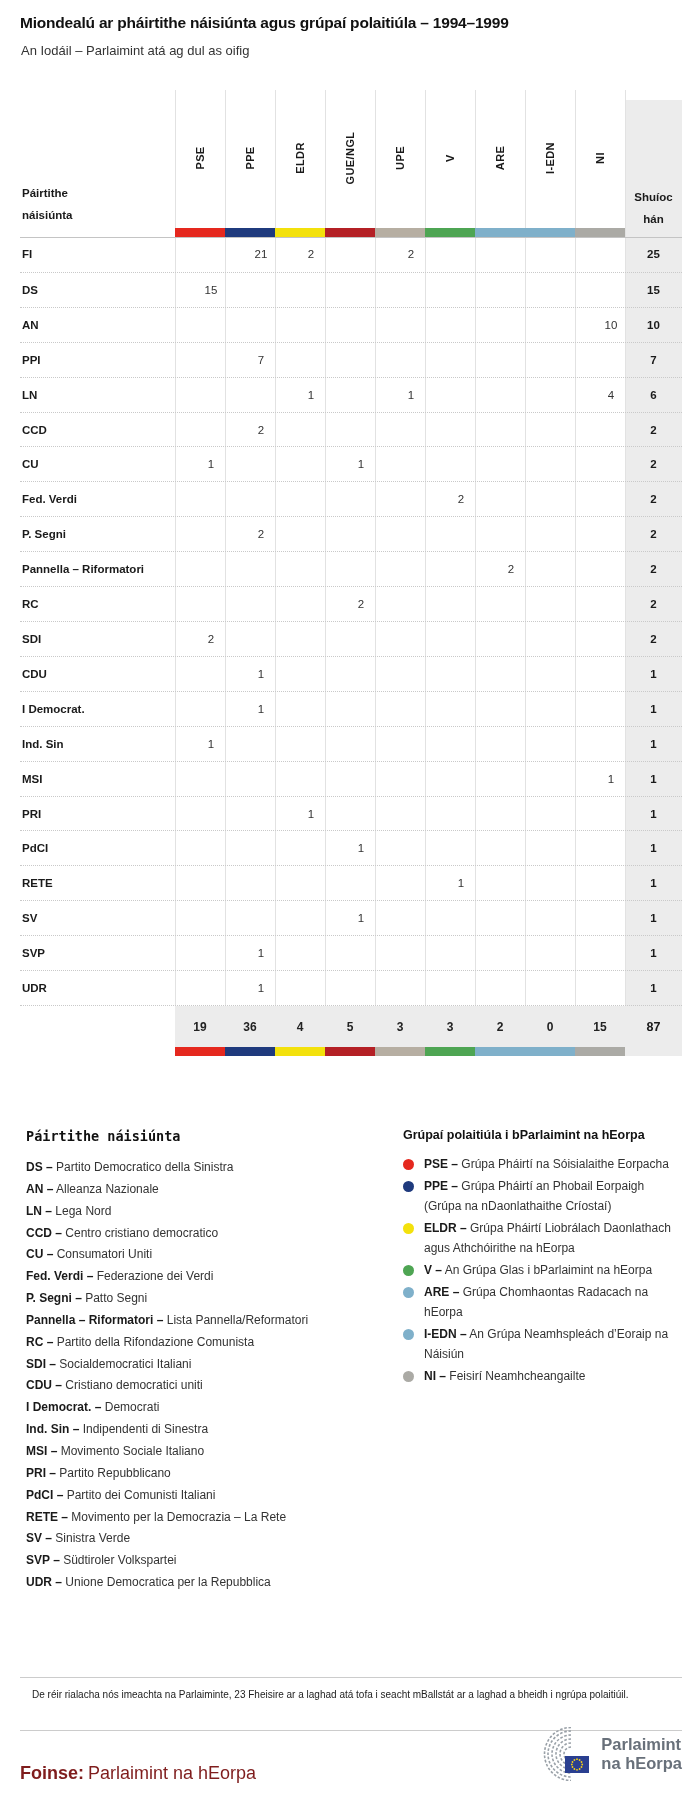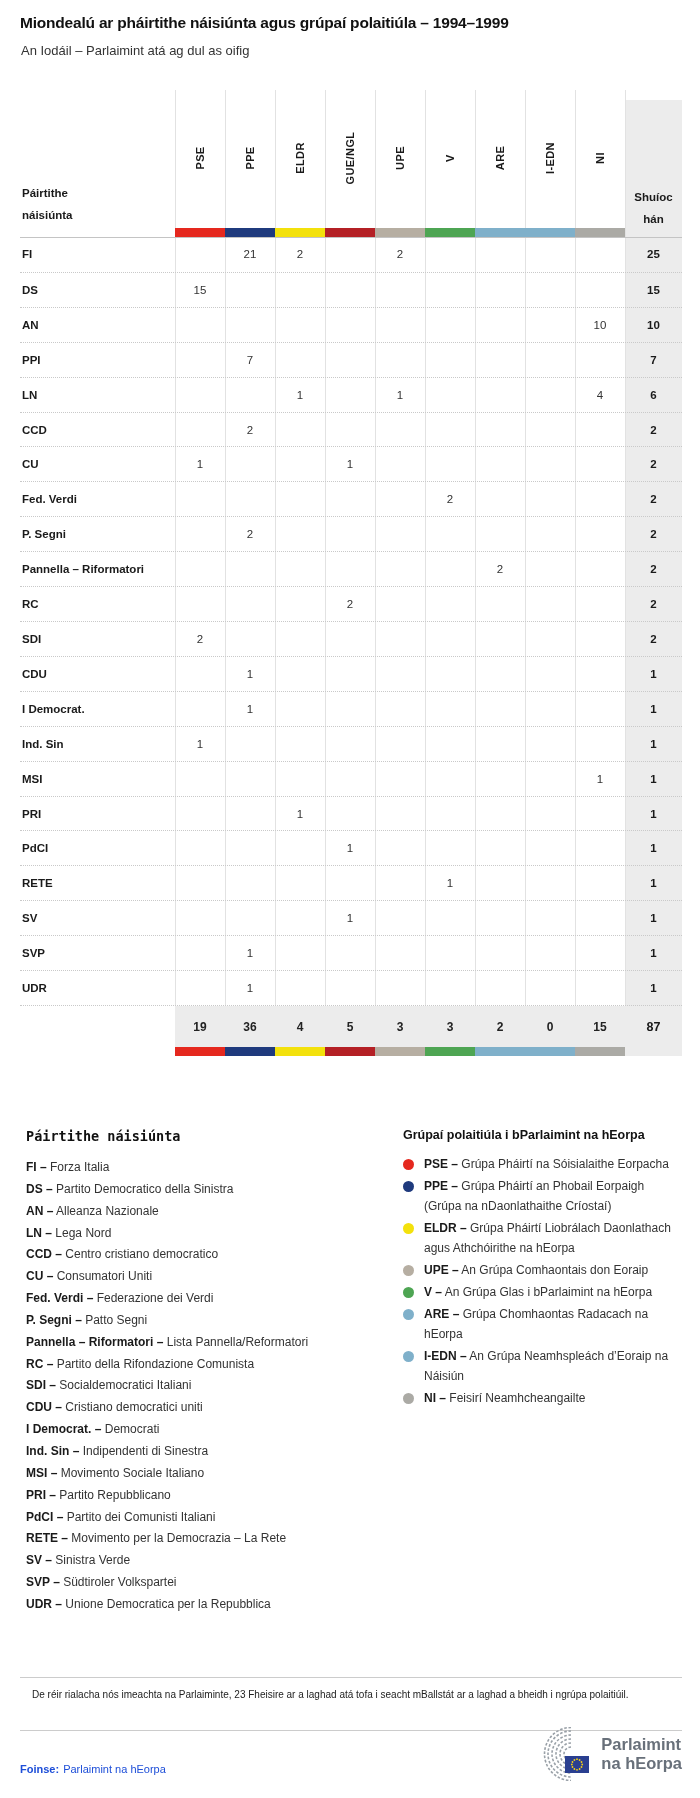--- a/index.html
+++ b/index.html
@@ -18,21 +18,21 @@
               text-align:center;font-weight:bold;font-size:11.5px;line-height:22px;word-break:break-all;z-index:4;}
   .rot-label{position:absolute;top:20px;height:96px;width:50px;z-index:4;}
   .rot-label span{position:absolute;left:50%;top:50%;transform:translate(-50%,-50%) rotate(-90deg);
                   white-space:nowrap;font-weight:bold;font-size:11px;letter-spacing:0.4px;}
   .band-seg{position:absolute;height:9px;width:50px;z-index:3;}
   .trow{position:absolute;left:0;width:662px;border-top:1px dotted #c9c9c9;box-sizing:border-box;
         font-size:11.5px;z-index:2;}
   .trow.first{border-top:none;}
   .cell-party{position:absolute;left:2px;top:0;height:100%;display:flex;align-items:center;font-weight:bold;}
   .cell-val{position:absolute;top:0;height:100%;width:50px;display:flex;align-items:center;
-            justify-content:center;color:#333;}
+            justify-content:center;color:#333;margin-left:11px;}
   .cell-total{position:absolute;left:605px;top:0;height:100%;width:57px;display:flex;align-items:center;
               justify-content:center;font-weight:bold;}
   .totals-row{position:absolute;left:0;top:915px;width:662px;height:42px;border-top:1px dotted #c9c9c9;
               box-sizing:border-box;font-size:12px;z-index:2;}
   .tr-bg{position:absolute;left:155px;top:0;width:507px;height:100%;background:#ececec;}
   .cell-tot{position:absolute;top:0;height:100%;width:50px;display:flex;align-items:center;
             justify-content:center;font-weight:bold;color:#222;}
   .cell-grand{position:absolute;left:605px;top:0;height:100%;width:57px;display:flex;align-items:center;
               justify-content:center;font-weight:bold;font-size:12.5px;}
 
@@ -47,21 +47,21 @@
   .legend-right h3{margin:0 0 12px 0;font-size:12.5px;font-weight:bold;color:#111;}
   .legend-right ul{margin:0;padding:0;list-style:none;}
   .g-item{display:flex;margin-bottom:2px;line-height:20px;font-size:12px;color:#333;}
   .g-dot{flex:0 0 auto;width:11px;height:11px;border-radius:50%;margin:4.5px 10px 0 0;}
   .g-text{width:254px;}
   .g-text b{color:#1a1a1a;}
 
   
   .rule{position:absolute;left:20px;width:662px;border-top:1px solid #ccc;}
   .footnote{position:absolute;left:32px;top:1684px;width:656px;font-size:10px;line-height:22px;color:#222;}
-  .source{position:absolute;left:20px;top:1763px;font-size:11px;color:#1d4ed8;}
+  .source{position:absolute;left:20px;top:1763px;font-size:18px;color:#7f1d1d;}
   .source b{margin-right:4px;}
   .logo{position:absolute;right:18px;top:1727px;display:flex;align-items:center;}
   .logo-text{margin-left:8px;font-size:16.5px;font-weight:bold;color:#68707a;line-height:19px;}
 </style>
 </head>
 <body>
 
 <div class="page">
 
   <div class="title">Miondealú ar pháirtithe náisiúnta agus grúpaí polaitiúla – 1994–1999</div>
@@ -256,21 +256,20 @@
       <div class="band-seg" style="left: 355px; top: 957px; background: rgb(182, 174, 162);"></div>
       <div class="band-seg" style="left: 405px; top: 957px; background: rgb(78, 165, 83);"></div>
       <div class="band-seg" style="left: 455px; top: 957px; background: rgb(127, 176, 202);"></div>
       <div class="band-seg" style="left: 505px; top: 957px; background: rgb(127, 176, 202);"></div>
       <div class="band-seg" style="left: 555px; top: 957px; background: rgb(171, 170, 165);"></div>
     </div>
 
   <div class="legend-left">
     <h3>Páirtithe náisiúnta</h3>
     <ul id="party-legend-list">
-        <li class="p-item"><b>FI –</b> Forza Italia</li>
         <li class="p-item"><b>DS –</b> Partito Democratico della Sinistra</li>
         <li class="p-item"><b>AN –</b> Alleanza Nazionale</li>
         <li class="p-item"><b>LN –</b> Lega Nord</li>
         <li class="p-item"><b>CCD –</b> Centro cristiano democratico</li>
         <li class="p-item"><b>CU –</b> Consumatori Uniti</li>
         <li class="p-item"><b>Fed. Verdi –</b> Federazione dei Verdi</li>
         <li class="p-item"><b>P. Segni –</b> Patto Segni</li>
         <li class="p-item"><b>Pannella – Riformatori –</b> Lista Pannella/Reformatori</li>
         <li class="p-item"><b>RC –</b> Partito della Rifondazione Comunista</li>
         <li class="p-item"><b>SDI –</b> Socialdemocratici Italiani</li>
@@ -294,24 +293,20 @@
           <span class="g-dot" style="background: rgb(229, 40, 30);"></span>
           <div class="g-text"><b>PSE –</b> Grúpa Pháirtí na Sóisialaithe Eorpacha</div>
         </li>
         <li class="g-item">
           <span class="g-dot" style="background: rgb(31, 58, 125);"></span>
           <div class="g-text"><b>PPE –</b> Grúpa Pháirtí an Phobail Eorpaigh (Grúpa na nDaonlathaithe Críostaí)</div>
         </li>
         <li class="g-item">
           <span class="g-dot" style="background: rgb(243, 225, 12);"></span>
           <div class="g-text"><b>ELDR –</b> Grúpa Pháirtí Liobrálach Daonlathach agus Athchóirithe na hEorpa</div>
-        </li>
-        <li class="g-item">
-          <span class="g-dot" style="background: rgb(182, 174, 162);"></span>
-          <div class="g-text"><b>UPE –</b> An Grúpa Comhaontais don Eoraip</div>
         </li>
         <li class="g-item">
           <span class="g-dot" style="background: rgb(78, 165, 83);"></span>
           <div class="g-text"><b>V –</b> An Grúpa Glas i bParlaimint na hEorpa</div>
         </li>
         <li class="g-item">
           <span class="g-dot" style="background: rgb(127, 176, 202);"></span>
           <div class="g-text"><b>ARE –</b> Grúpa Chomhaontas Radacach na hEorpa</div>
         </li>
         <li class="g-item">

